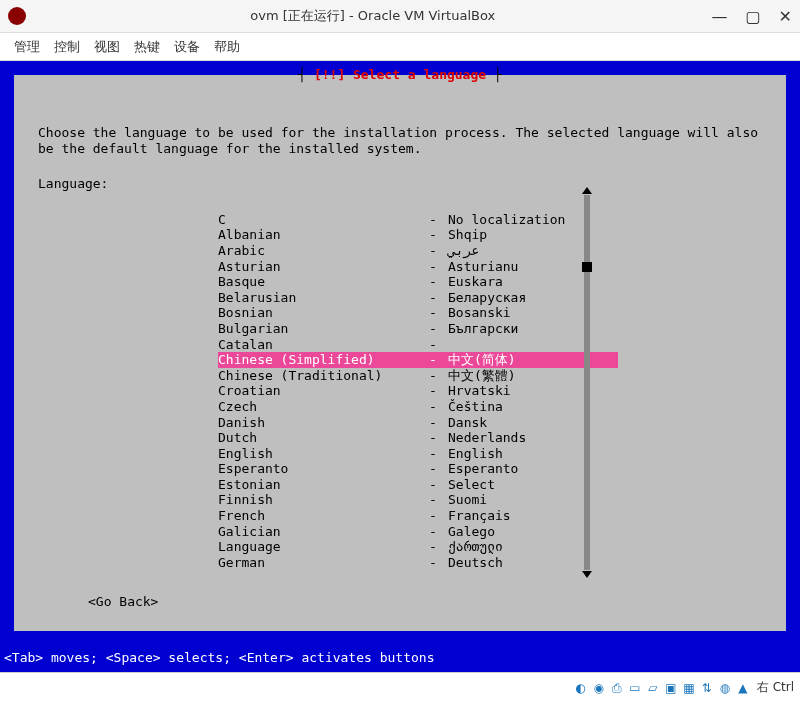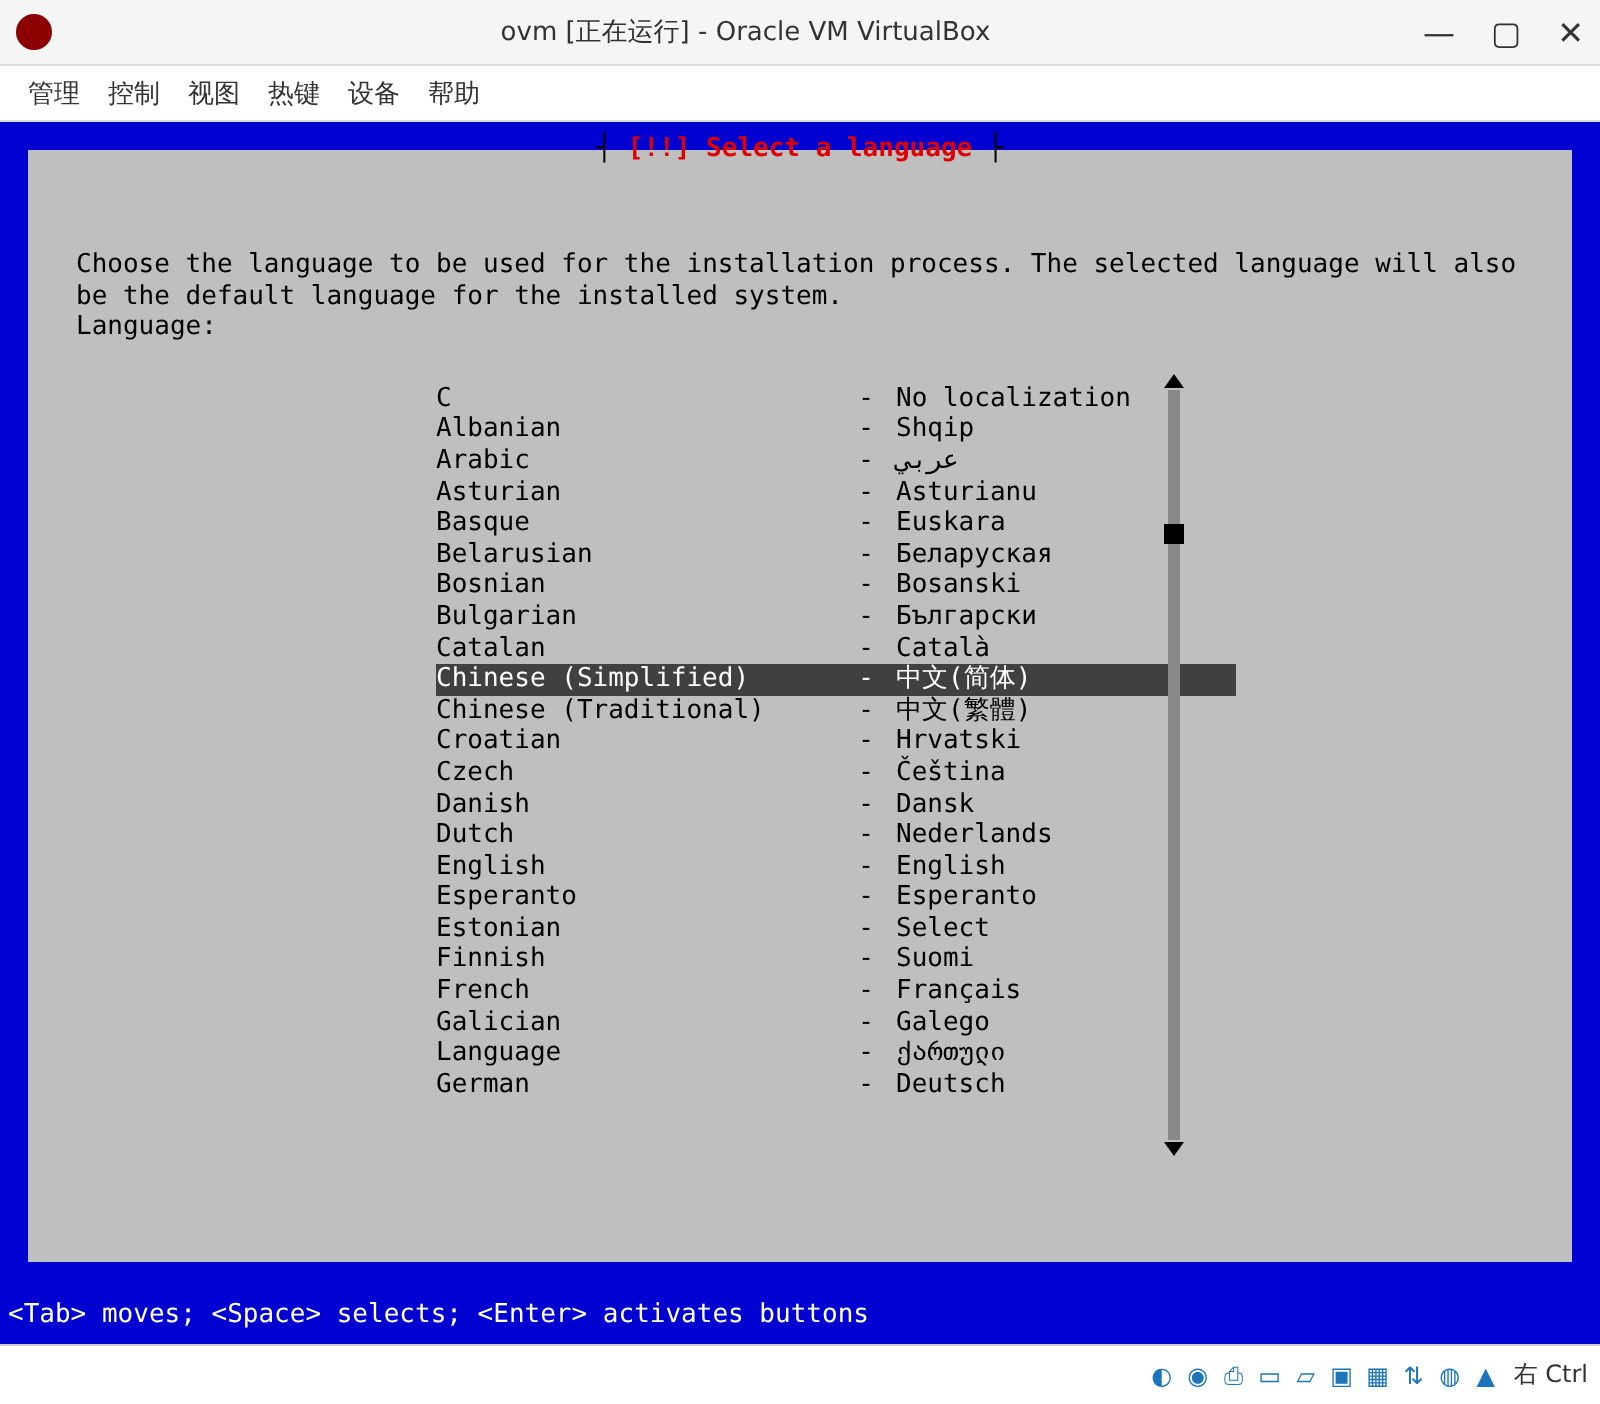--- a/index.html
+++ b/index.html
@@ -71,35 +71,36 @@
       left: 0; right: 0;
       text-align: center;
       font-weight: bold;
     }
     .dialog-border-title .dash { color: #000; }
     .dialog-border-title .title-text { color: #e00000; }
     .dialog-inner {
       padding: 34px 8px 8px 8px;
     }
     .instr {
+      margin-bottom: 20px;
       color: #000;
     }
     .lang-label {
       margin-bottom: 20px;
     }
     .lang-list {
       margin-left: 180px;
       width: 400px;
     }
     .lang-row {
       display: flex;
       white-space: pre;
     }
     .lang-row.selected {
-      background: #404040;
+      background: #ec4899;
       color: #fff;
       align-items: center;
     }
     .lang-row .col1 { width: 200px; }
     .lang-row .sep { width: 30px; text-align: center; }
     .lang-row .col2 { flex: 1; }
     .scroll-track {
       position: absolute;
       right: 196px;
       top: 120px;
@@ -194,36 +195,37 @@
       <div class="lang-label">Language:</div>
       <div class="lang-list" id="lang-list">
           <div class="lang-row"><span class="col1">C</span><span class="sep">-</span><span class="col2">No localization</span></div>
           <div class="lang-row"><span class="col1">Albanian</span><span class="sep">-</span><span class="col2">Shqip</span></div>
           <div class="lang-row"><span class="col1">Arabic</span><span class="sep">-</span><span class="col2">عربي</span></div>
           <div class="lang-row"><span class="col1">Asturian</span><span class="sep">-</span><span class="col2">Asturianu</span></div>
           <div class="lang-row"><span class="col1">Basque</span><span class="sep">-</span><span class="col2">Euskara</span></div>
           <div class="lang-row"><span class="col1">Belarusian</span><span class="sep">-</span><span class="col2">Беларуская</span></div>
           <div class="lang-row"><span class="col1">Bosnian</span><span class="sep">-</span><span class="col2">Bosanski</span></div>
           <div class="lang-row"><span class="col1">Bulgarian</span><span class="sep">-</span><span class="col2">Български</span></div>
-          <div class="lang-row"><span class="col1">Catalan</span><span class="sep">-</span><span class="col2">Català</span></div>
+          <div class="lang-row"><span class="col1">Catalan</span><span class="sep">-</span></div>
           <div class="lang-row selected"><span class="col1">Chinese (Simplified)</span><span class="sep">-</span><span class="col2">中文(简体)</span></div>
           <div class="lang-row"><span class="col1">Chinese (Traditional)</span><span class="sep">-</span><span class="col2">中文(繁體)</span></div>
           <div class="lang-row"><span class="col1">Croatian</span><span class="sep">-</span><span class="col2">Hrvatski</span></div>
           <div class="lang-row"><span class="col1">Czech</span><span class="sep">-</span><span class="col2">Čeština</span></div>
           <div class="lang-row"><span class="col1">Danish</span><span class="sep">-</span><span class="col2">Dansk</span></div>
           <div class="lang-row"><span class="col1">Dutch</span><span class="sep">-</span><span class="col2">Nederlands</span></div>
           <div class="lang-row"><span class="col1">English</span><span class="sep">-</span><span class="col2">English</span></div>
           <div class="lang-row"><span class="col1">Esperanto</span><span class="sep">-</span><span class="col2">Esperanto</span></div>
           <div class="lang-row"><span class="col1">Estonian</span><span class="sep">-</span><span class="col2">Select</span></div>
           <div class="lang-row"><span class="col1">Finnish</span><span class="sep">-</span><span class="col2">Suomi</span></div>
           <div class="lang-row"><span class="col1">French</span><span class="sep">-</span><span class="col2">Français</span></div>
           <div class="lang-row"><span class="col1">Galician</span><span class="sep">-</span><span class="col2">Galego</span></div>
           <div class="lang-row"><span class="col1">Language</span><span class="sep">-</span><span class="col2">ქართული</span></div>
           <div class="lang-row"><span class="col1">German</span><span class="sep">-</span><span class="col2">Deutsch</span></div>
         </div>
+      <div class="go-back">&lt;Go Back&gt;</div>
     </div>
     <div class="scroll-arrow-up"></div>
     <div class="scroll-track"></div>
     <div class="scroll-thumb"></div>
     <div class="scroll-arrow-down"></div>
   </div>
   <div class="footer-help">&lt;Tab&gt; moves; &lt;Space&gt; selects; &lt;Enter&gt; activates buttons</div>
 </div>
 
 <div class="statusbar">

